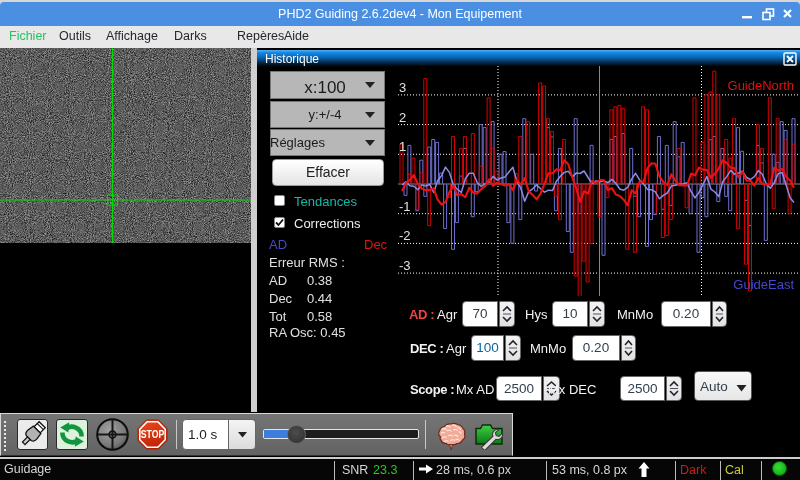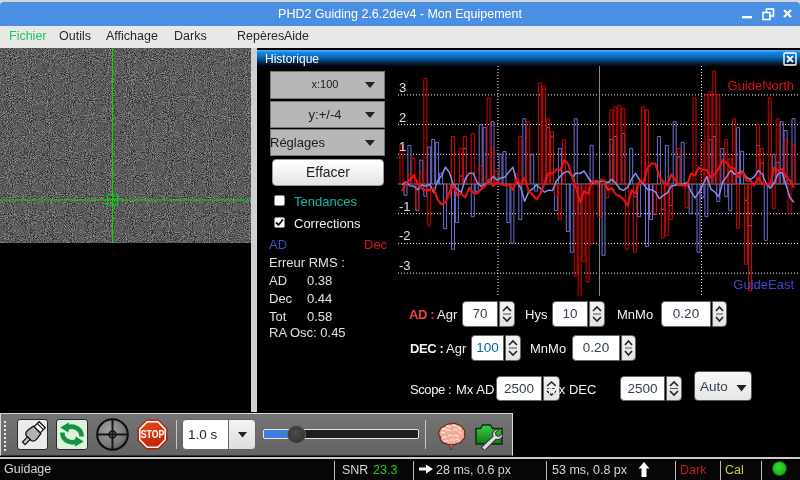--- a/index.html
+++ b/index.html
@@ -51,21 +51,21 @@
 <div class="abs" style="left:257px;top:48px;width:543px;height:364px;background:#000"></div>
 
 <div class="abs" style="left:257px;top:50px;width:543px;height:17px;background:linear-gradient(to bottom,#57b0f2 0%,#1286e6 16%,#0e6dbd 38%,#074a85 58%,#021a33 82%,#000 100%)"></div>
 <div class="t" style="left:265px;top:52px;font-size:12px;color:#fff">Historique</div>
 <svg class="abs" style="left:783px;top:52px" width="14" height="14" viewBox="0 0 14 14">
   <rect x="1" y="1" width="12" height="12" fill="none" stroke="#fff" stroke-width="1.4" rx="1"></rect>
   <path d="M4 4 L10 10 M10 4 L4 10" stroke="#fff" stroke-width="1.8"></path>
 </svg>
 
 <div class="abs" style="left:270px;top:71px;width:115px;height:28px;background:#b7b7b7;border:1px solid #777"></div>
-<div class="t" style="left:270px;top:78px;width:110px;text-align:center;font-size:11px;color:#1c1c1c">x:100</div>
+<div class="t" style="left:270px;top:78px;width:110px;text-align:center;font-size:17px;color:#1c1c1c">x:100</div>
 <div class="abs" style="left:270px;top:101px;width:115px;height:27px;background:#b7b7b7;border:1px solid #777"></div>
 <div class="t" style="left:270px;top:107px;width:110px;text-align:center;font-size:13px;color:#1c1c1c">y:+/-4</div>
 <div class="abs" style="left:270px;top:129px;width:115px;height:27px;background:#b7b7b7;border:1px solid #777"></div>
 <div class="t" style="left:270px;top:135px;width:110px;text-align:left;font-size:13px;color:#1c1c1c">Réglages</div>
 <svg class="abs" style="left:364px;top:81px" width="12" height="8">
     <path d="M1 1 L11 1 L6 7 Z" fill="#222"></path>
   </svg>
 <svg class="abs" style="left:364px;top:111px" width="12" height="8">
     <path d="M1 1 L11 1 L6 7 Z" fill="#222"></path>
   </svg>
@@ -160,21 +160,21 @@
   </svg>
 <div class="t" style="left:530px;top:341px;font-size:13px;color:#f2f2f2">MnMo</div>
 <div class="abs" style="left:572px;top:335px;width:48px;height:26px;background:#fff;border:1px solid #666;border-radius:4px 0 0 4px"></div>
 <div class="t" style="left:572px;top:340px;width:48px;text-align:center;font-size:13.5px;color:#33404d">0.20</div>
 <div class="abs" style="left:621px;top:335px;width:15px;height:26px;background:linear-gradient(to bottom,#f2f2f2,#e2e2e2);border:1px solid #666;border-radius:0 4px 4px 0"></div>
 <svg class="abs" style="left:622px;top:337px" width="13" height="22" viewBox="0 0 13 22">
     <path d="M3 8 L6.5 4 L10 8" fill="none" stroke="#223" stroke-width="1.6"></path>
     <line x1="3" y1="11.0" x2="10" y2="11.0" stroke="#555" stroke-width="1"></line>
     <path d="M3 14 L6.5 18 L10 14" fill="none" stroke="#223" stroke-width="1.6"></path>
   </svg>
-<div class="t" style="left:410px;top:382px;font-weight:normal;letter-spacing:-0.4px;font-size:13px;color:#f2f2f2">Scope :</div>
+<div class="t" style="left:410px;top:382px;font-weight:bold;letter-spacing:-0.4px;font-size:13px;color:#f2f2f2">Scope :</div>
 <div class="t" style="left:456px;top:382px;font-size:13px;color:#f2f2f2">Mx AD</div>
 <div class="abs" style="left:496px;top:376px;width:46px;height:25px;background:#fff;border:1px solid #666;border-radius:4px 0 0 4px"></div>
 <div class="t" style="left:496px;top:381px;width:46px;text-align:center;font-size:13.5px;color:#33404d">2500</div>
 <div class="abs" style="left:543px;top:376px;width:17px;height:25px;background:linear-gradient(to bottom,#f2f2f2,#e2e2e2);border:1px solid #666;border-radius:0 4px 4px 0"></div>
 <svg class="abs" style="left:544px;top:378px" width="15" height="21" viewBox="0 0 15 21">
     <path d="M3 8 L7.5 4 L12 8" fill="none" stroke="#223" stroke-width="1.6"></path>
     <line x1="3" y1="10.5" x2="12" y2="10.5" stroke="#555" stroke-width="1"></line>
     <path d="M3 13 L7.5 17 L12 13" fill="none" stroke="#223" stroke-width="1.6"></path>
   </svg>
 <div class="t" style="left:548px;top:382px;font-size:13px;color:#f2f2f2">Mx DEC</div>

